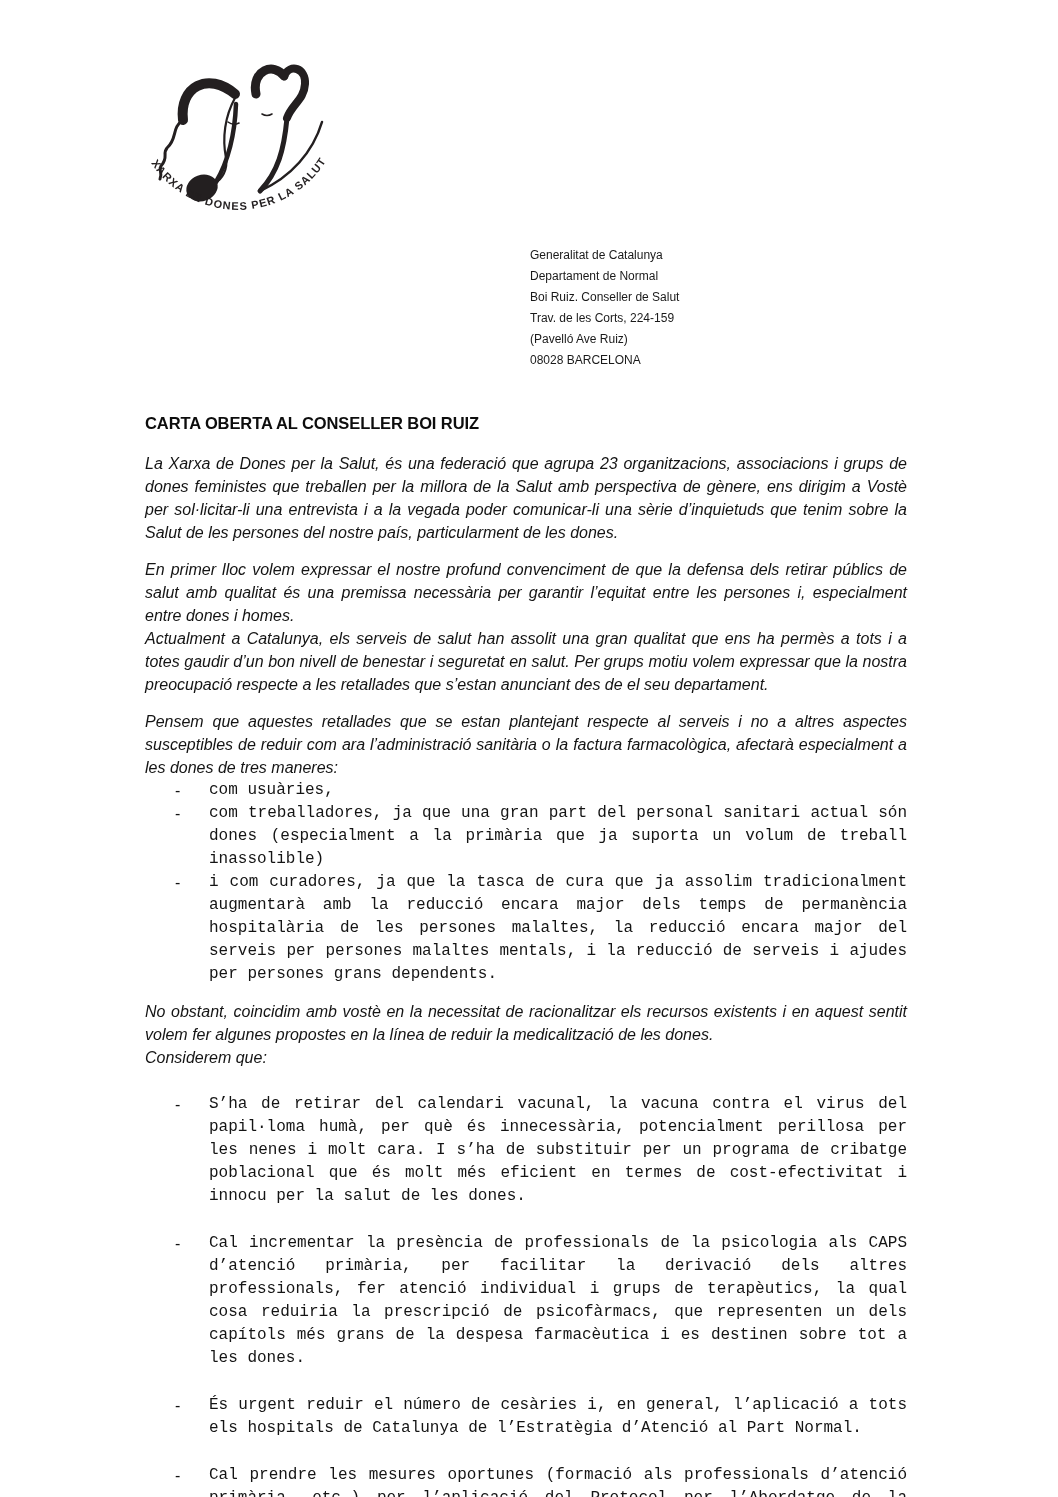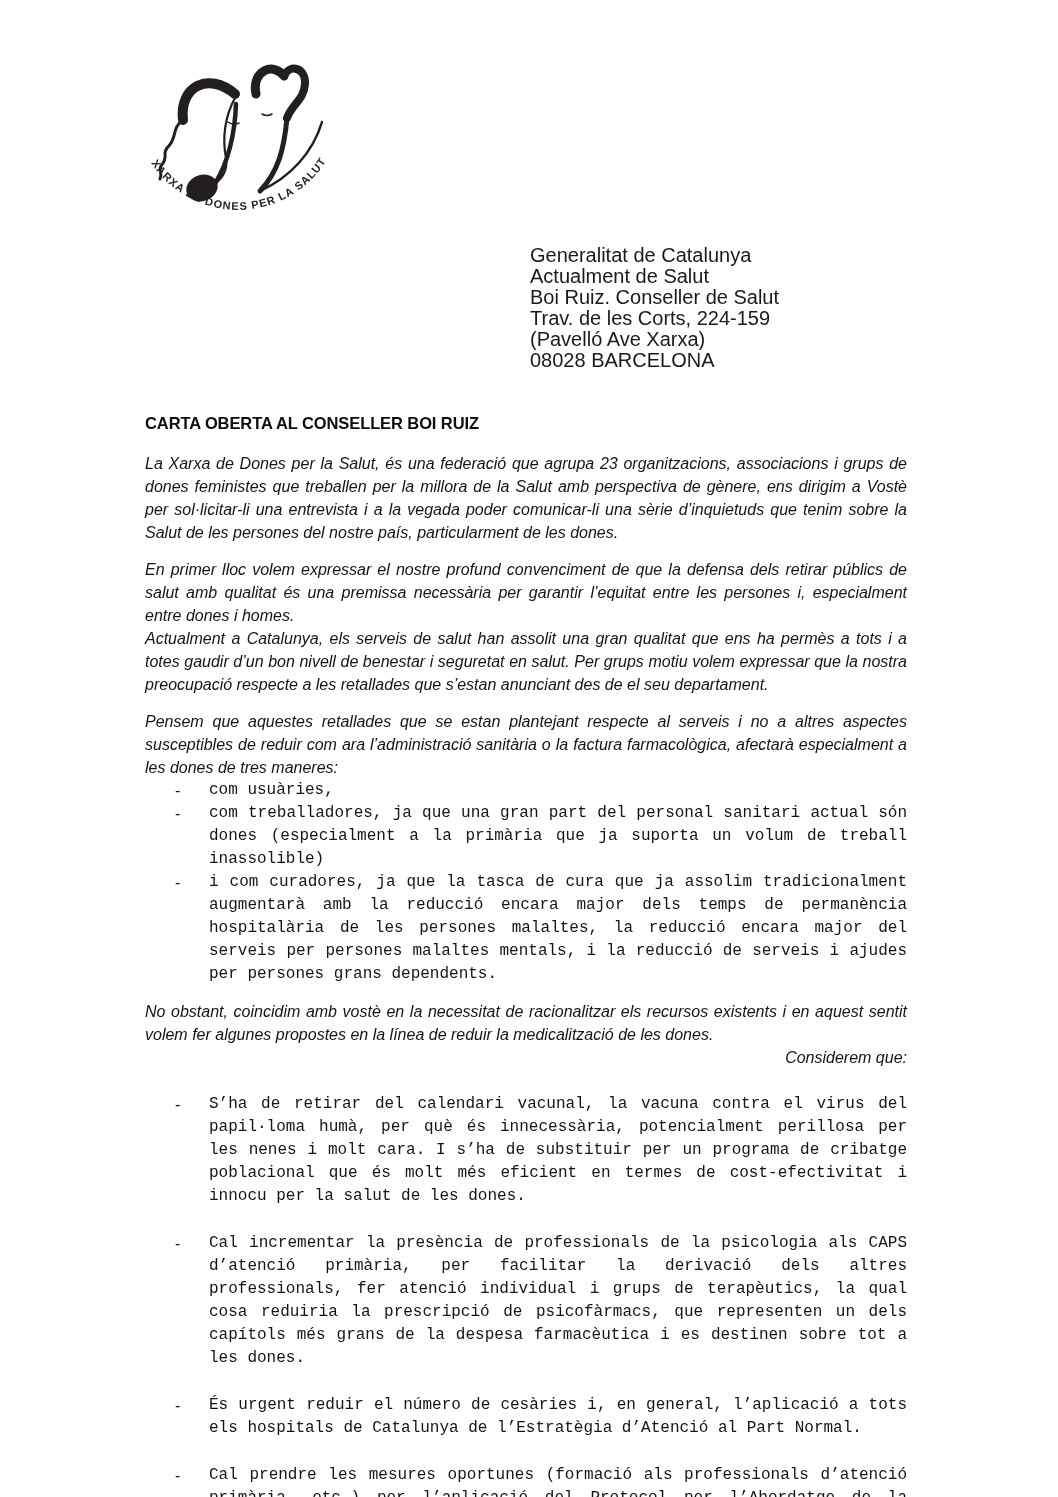--- a/index.html
+++ b/index.html
@@ -10,33 +10,33 @@
     background:#ffffff;
     font-family:"Liberation Sans","DejaVu Sans",sans-serif;
     color:#141414;
     overflow:hidden;
   }
   .logo{
     position:absolute;left:138px;top:58px;width:214px;height:182px;
   }
   .recipient{
     position:absolute;left:530px;top:245px;
-    font-size:20px;line-height:21px;color:#1a1a1a;
+    font-size:12px;line-height:21px;color:#1a1a1a;
   }
   .body{
     position:absolute;left:145px;top:412px;width:762px;
     font-size:16px;line-height:23px;
   }
   .title{
     font-size:16.5px;font-weight:bold;letter-spacing:-0.1px;
     margin:0 0 17px 0;color:#0d0d0d;
   }
   .para{ text-align:justify; margin:0 0 14px 0;font-style:italic; }
   .para.tight{ margin-bottom:0; }
-  .para.lead-only{ text-align:right; }
+  .para.lead-only{ text-align:left; }
   .list{ margin:0 0 14px 0; }
   .li{ display:flex; padding-left:30px; }
   .li .dash{ flex:0 0 34px; }
   .li .li-text{ flex:1; text-align:justify;font-family:Liberation Mono, monospace; }
   .list.spaced{ margin-top:24px; }
   .list.spaced .li + .li{ margin-top:24px; }
 </style>
 </head>
 <body>
 
@@ -71,24 +71,24 @@
         <path id="arcPath" d="M 11.8,103 A 104,104 0 0 0 199.5,78"></path>
       </defs>
       <text font-family="Liberation Sans, DejaVu Sans, sans-serif" font-size="11" font-weight="bold" letter-spacing="1" fill="#231f20">
         <textPath href="#arcPath" startOffset="1%">XARXA DE DONES PER LA SALUT</textPath>
       </text>
     </svg>
   </div>
 
   <div class="recipient">
       <div class="addr-line">Generalitat de Catalunya</div>
-      <div class="addr-line">Actualment de Salut</div>
+      <div class="addr-line">Departament de Normal</div>
       <div class="addr-line">Boi Ruiz. Conseller de Salut</div>
       <div class="addr-line">Trav. de les Corts, 224-159</div>
-      <div class="addr-line">(Pavelló Ave Xarxa)</div>
+      <div class="addr-line">(Pavelló Ave Ruiz)</div>
       <div class="addr-line">08028 BARCELONA</div>
     </div>
 
   <div class="body">
     <h1 class="title">CARTA OBERTA AL CONSELLER BOI RUIZ</h1>
 
     <div class="para">La Xarxa de Dones per la Salut,  és una  federació  que agrupa 23 organitzacions, associacions i grups de dones feministes que treballen per  la millora de la Salut amb perspectiva de gènere, ens dirigim a Vostè   per sol·licitar-li una entrevista i a la vegada poder comunicar-li una sèrie d’inquietuds que tenim sobre la Salut de les persones del nostre país, particularment de les dones.</div>
 
     <div class="para tight">En primer lloc volem expressar el nostre profund convenciment de que la defensa dels retirar públics de salut amb qualitat és una premissa necessària per garantir l’equitat entre les persones i, especialment entre dones i homes.</div>
     <div class="para">Actualment a Catalunya, els serveis de salut han assolit una gran qualitat que ens ha permès a tots i a totes gaudir d’un bon nivell de benestar i seguretat en salut. Per grups motiu volem expressar que la nostra preocupació respecte a les retallades que s’estan anunciant des de el seu departament.</div>

